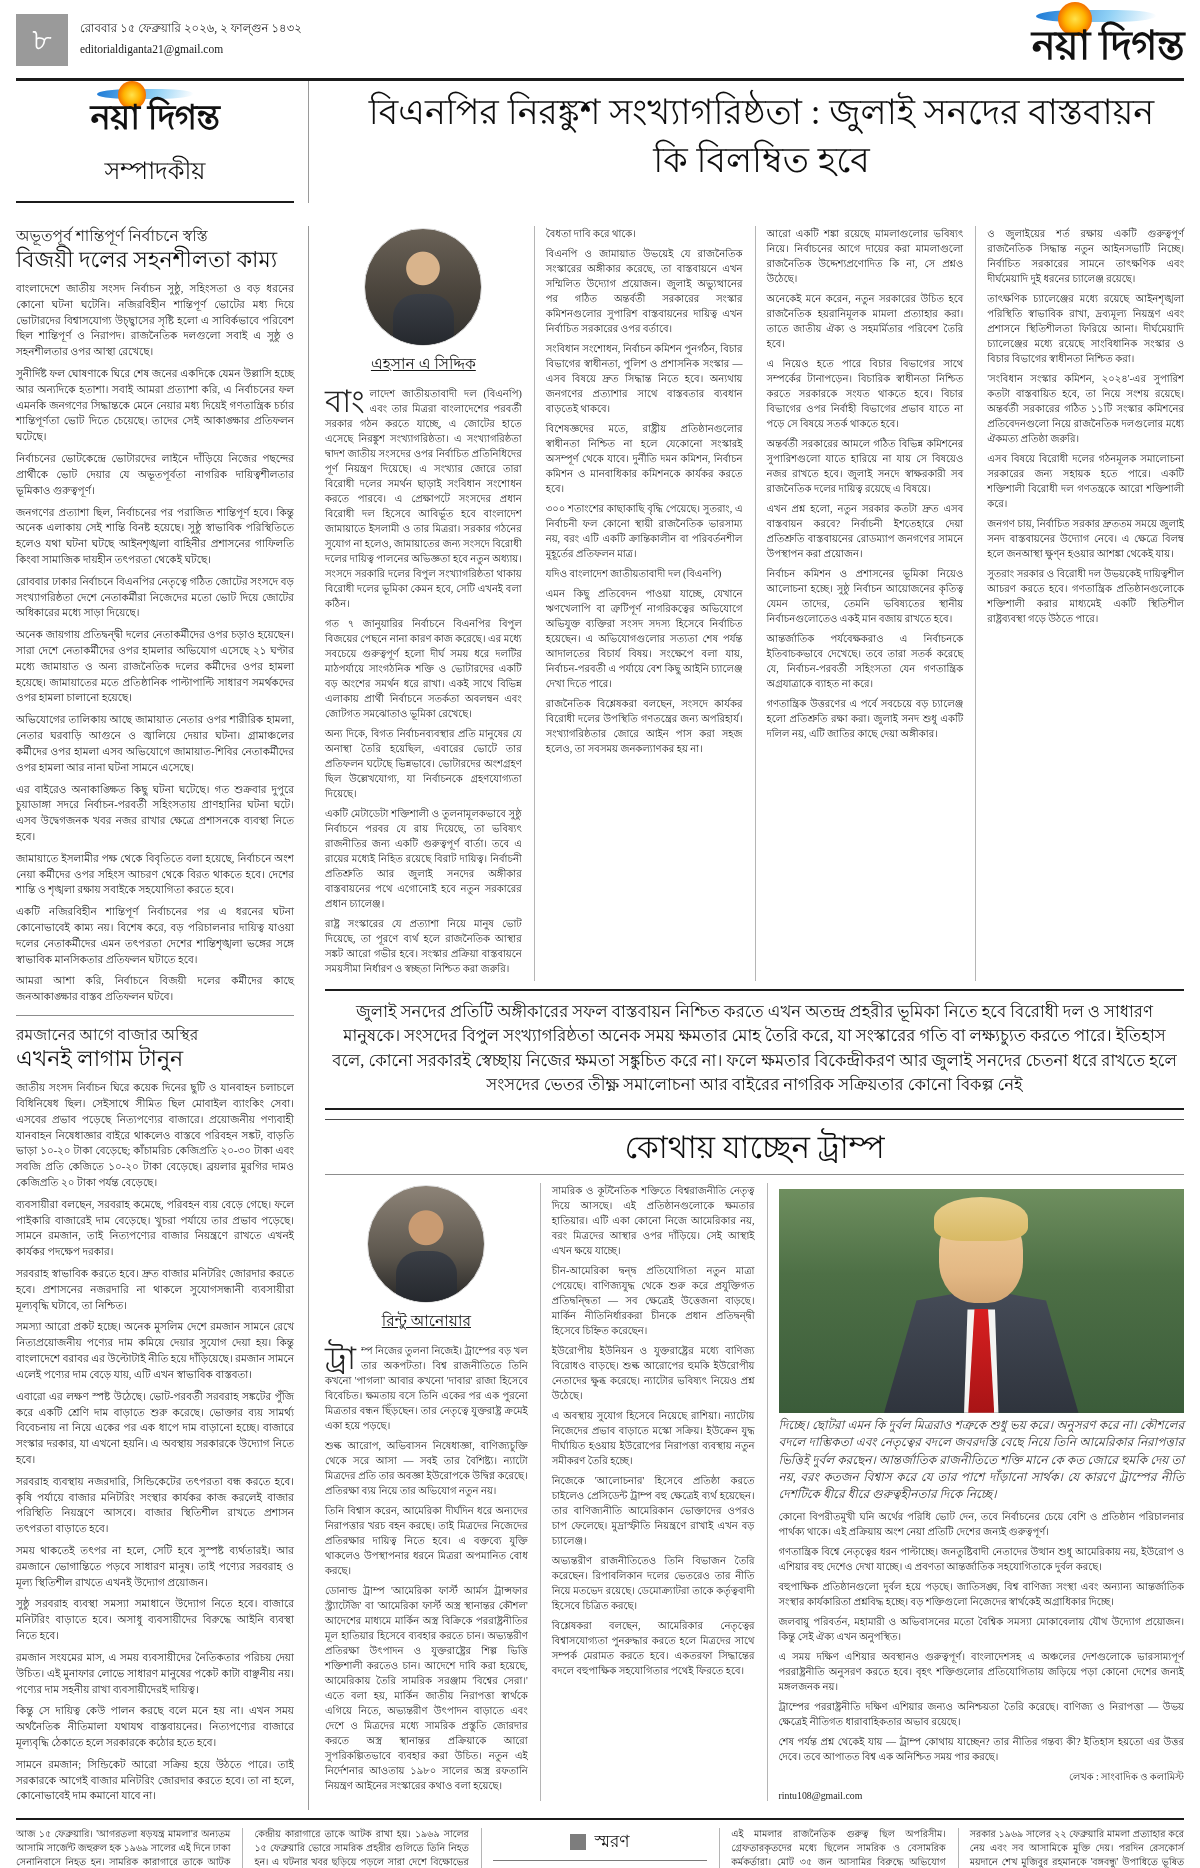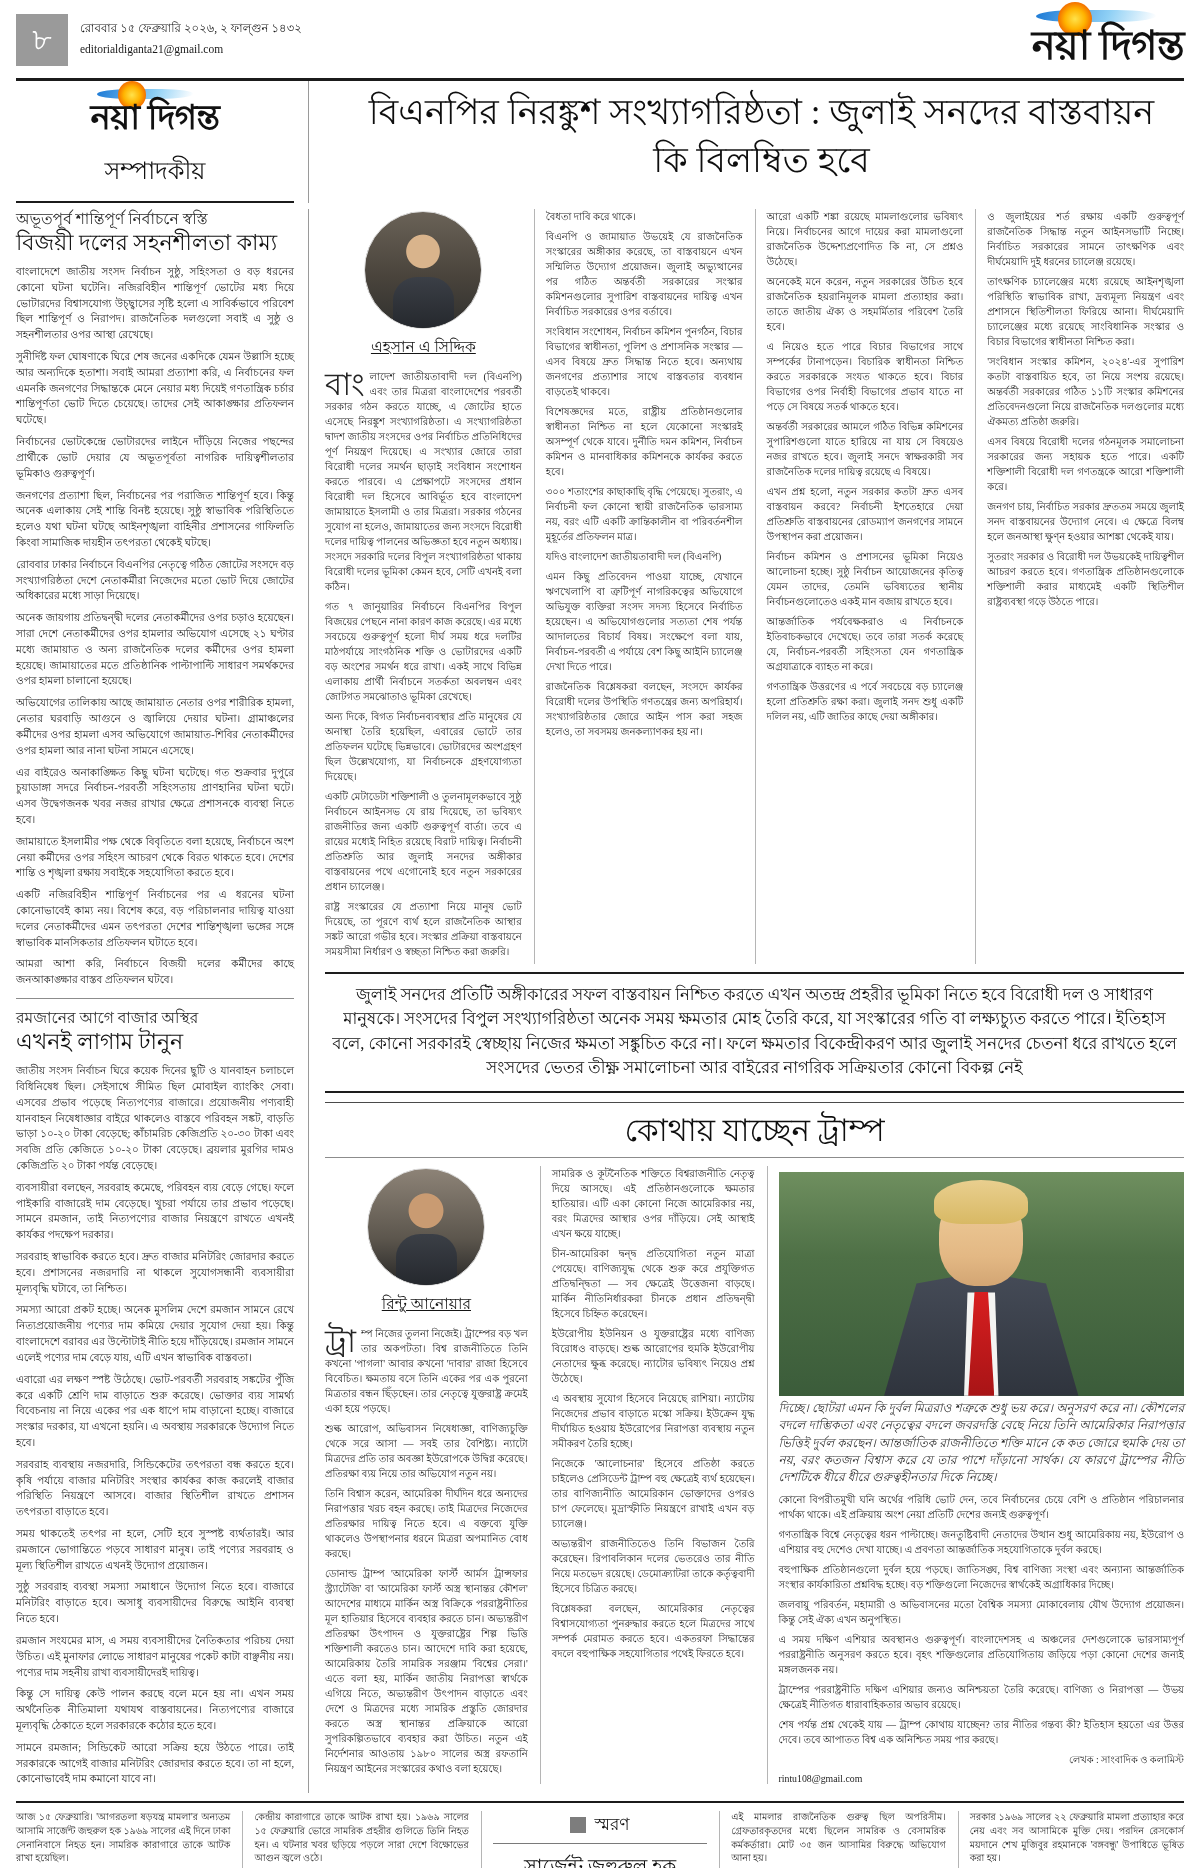--- a/index.html
+++ b/index.html
@@ -67,21 +67,21 @@
 
   .headcol { flex: 1; padding-left: 30px; border-left: 1px solid #9a9a9a; }
   .main-headline {
     text-align: center;
     font-size: 35px; line-height: 1.38; font-weight: 400;
     color: #0e0e0e; padding: 8px 20px 10px 20px;
     font-family: "Liberation Serif", "DejaVu Serif", serif;
   }
 
   
-  .body-grid { display: flex; margin-top: 6px; }
+  .body-grid { display: flex; margin-top: 23px; }
   .col-left { width: 292px; padding-right: 14px; }
   .col-right { flex: 1; padding-left: 16px; border-left: 1px solid #9a9a9a; }
 
   .edit-kicker { font-size: 15.5px; color: #2a2a2a; margin-bottom: 1px; line-height: 1.3; }
   .edit-title { font-size: 22px; line-height: 1.22; color: #0f0f0f; margin-bottom: 7px; }
   .edit-body p { font-size: 10.4px; line-height: 1.52; text-align: justify; margin: 0 0 6px 0; color: #222; }
   .edit-sep { border-top: 1px solid #8c8c8c; margin: 10px 0 9px 0; }
 
   
   .art-grid { display: flex; gap: 12px; }
@@ -259,21 +259,21 @@
 
       <div class="art-grid">
         <div class="art-col">
           <div class="author-block">
             <div class="author-photo"></div>
             <div class="author-name">এহসান এ সিদ্দিক</div>
           </div>
           <p class="dropcap">বাংলাদেশ জাতীয়তাবাদী দল (বিএনপি) এবং তার মিত্ররা বাংলাদেশের পরবর্তী সরকার গঠন করতে যাচ্ছে, এ জোটের হাতে এসেছে নিরঙ্কুশ সংখ্যাগরিষ্ঠতা। এ সংখ্যাগরিষ্ঠতা দ্বাদশ জাতীয় সংসদের ওপর নির্বাচিত প্রতিনিধিদের পূর্ণ নিয়ন্ত্রণ দিয়েছে। এ সংখ্যার জোরে তারা বিরোধী দলের সমর্থন ছাড়াই সংবিধান সংশোধন করতে পারবে। এ প্রেক্ষাপটে সংসদের প্রধান বিরোধী দল হিসেবে আবির্ভূত হবে বাংলাদেশ জামায়াতে ইসলামী ও তার মিত্ররা। সরকার গঠনের সুযোগ না হলেও, জামায়াতের জন্য সংসদে বিরোধী দলের দায়িত্ব পালনের অভিজ্ঞতা হবে নতুন অধ্যায়। সংসদে সরকারি দলের বিপুল সংখ্যাগরিষ্ঠতা থাকায় বিরোধী দলের ভূমিকা কেমন হবে, সেটি এখনই বলা কঠিন।</p>
           <p>গত ৭ জানুয়ারির নির্বাচনে বিএনপির বিপুল বিজয়ের পেছনে নানা কারণ কাজ করেছে। এর মধ্যে সবচেয়ে গুরুত্বপূর্ণ হলো দীর্ঘ সময় ধরে দলটির মাঠপর্যায়ে সাংগঠনিক শক্তি ও ভোটারদের একটি বড় অংশের সমর্থন ধরে রাখা। একই সাথে বিভিন্ন এলাকায় প্রার্থী নির্বাচনে সতর্কতা অবলম্বন এবং জোটগত সমঝোতাও ভূমিকা রেখেছে।</p>
           <p>অন্য দিকে, বিগত নির্বাচনব্যবস্থার প্রতি মানুষের যে অনাস্থা তৈরি হয়েছিল, এবারের ভোটে তার প্রতিফলন ঘটেছে ভিন্নভাবে। ভোটারদের অংশগ্রহণ ছিল উল্লেখযোগ্য, যা নির্বাচনকে গ্রহণযোগ্যতা দিয়েছে।</p>
-          <p>একটি মেটাডেটা শক্তিশালী ও তুলনামূলকভাবে সুষ্ঠু নির্বাচনে আইনসভ যে রায় দিয়েছে, তা ভবিষ্যৎ রাজনীতির জন্য একটি গুরুত্বপূর্ণ বার্তা। তবে এ রায়ের মধ্যেই নিহিত রয়েছে বিরাট দায়িত্ব। নির্বাচনী প্রতিশ্রুতি আর জুলাই সনদের অঙ্গীকার বাস্তবায়নের পথে এগোনোই হবে নতুন সরকারের প্রধান চ্যালেঞ্জ।</p>
+          <p>একটি মেটাডেটা শক্তিশালী ও তুলনামূলকভাবে সুষ্ঠু নির্বাচনে পরবর যে রায় দিয়েছে, তা ভবিষ্যৎ রাজনীতির জন্য একটি গুরুত্বপূর্ণ বার্তা। তবে এ রায়ের মধ্যেই নিহিত রয়েছে বিরাট দায়িত্ব। নির্বাচনী প্রতিশ্রুতি আর জুলাই সনদের অঙ্গীকার বাস্তবায়নের পথে এগোনোই হবে নতুন সরকারের প্রধান চ্যালেঞ্জ।</p>
           <p>রাষ্ট্র সংস্কারের যে প্রত্যাশা নিয়ে মানুষ ভোট দিয়েছে, তা পূরণে ব্যর্থ হলে রাজনৈতিক আস্থার সঙ্কট আরো গভীর হবে। সংস্কার প্রক্রিয়া বাস্তবায়নে সময়সীমা নির্ধারণ ও স্বচ্ছতা নিশ্চিত করা জরুরি।</p>
         </div>
 
         <div class="art-col sep">
           <p>বৈধতা দাবি করে থাকে।</p>
           <p>বিএনপি ও জামায়াত উভয়েই যে রাজনৈতিক সংস্কারের অঙ্গীকার করেছে, তা বাস্তবায়নে এখন সম্মিলিত উদ্যোগ প্রয়োজন। জুলাই অভ্যুত্থানের পর গঠিত অন্তর্বর্তী সরকারের সংস্কার কমিশনগুলোর সুপারিশ বাস্তবায়নের দায়িত্ব এখন নির্বাচিত সরকারের ওপর বর্তাবে।</p>
           <p>সংবিধান সংশোধন, নির্বাচন কমিশন পুনর্গঠন, বিচার বিভাগের স্বাধীনতা, পুলিশ ও প্রশাসনিক সংস্কার — এসব বিষয়ে দ্রুত সিদ্ধান্ত নিতে হবে। অন্যথায় জনগণের প্রত্যাশার সাথে বাস্তবতার ব্যবধান বাড়তেই থাকবে।</p>
           <p>বিশেষজ্ঞদের মতে, রাষ্ট্রীয় প্রতিষ্ঠানগুলোর স্বাধীনতা নিশ্চিত না হলে যেকোনো সংস্কারই অসম্পূর্ণ থেকে যাবে। দুর্নীতি দমন কমিশন, নির্বাচন কমিশন ও মানবাধিকার কমিশনকে কার্যকর করতে হবে।</p>
           <p>৩০০ শতাংশের কাছাকাছি বৃদ্ধি পেয়েছে। সুতরাং, এ নির্বাচনী ফল কোনো স্থায়ী রাজনৈতিক ভারসাম্য নয়, বরং এটি একটি ক্রান্তিকালীন বা পরিবর্তনশীল মুহূর্তের প্রতিফলন মাত্র।</p>
           <p>যদিও বাংলাদেশ জাতীয়তাবাদী দল (বিএনপি)</p>

